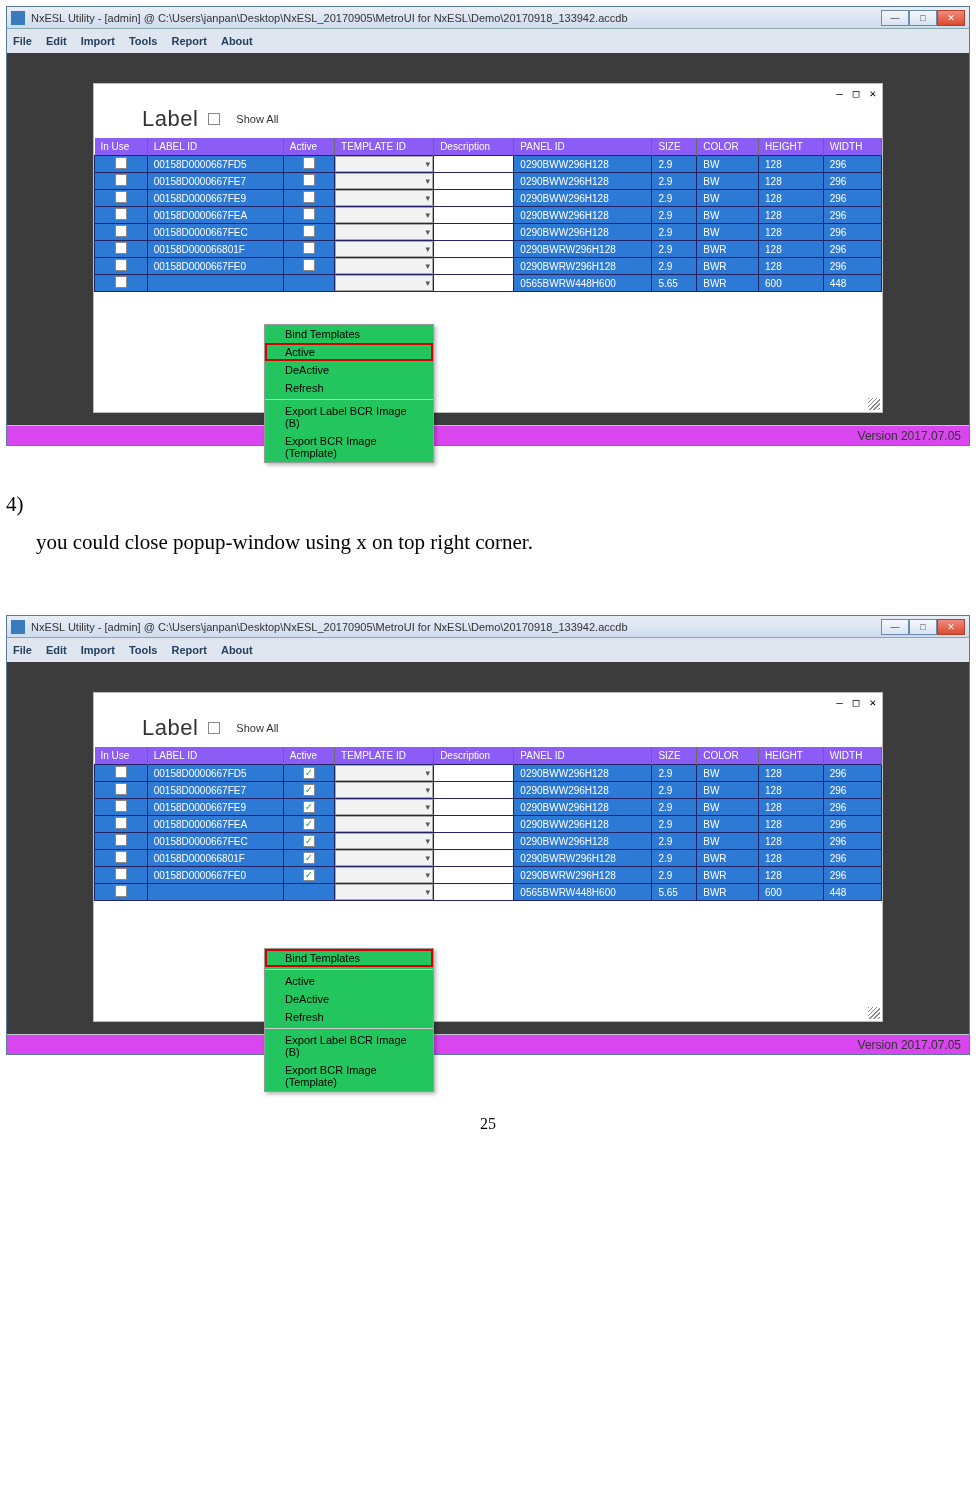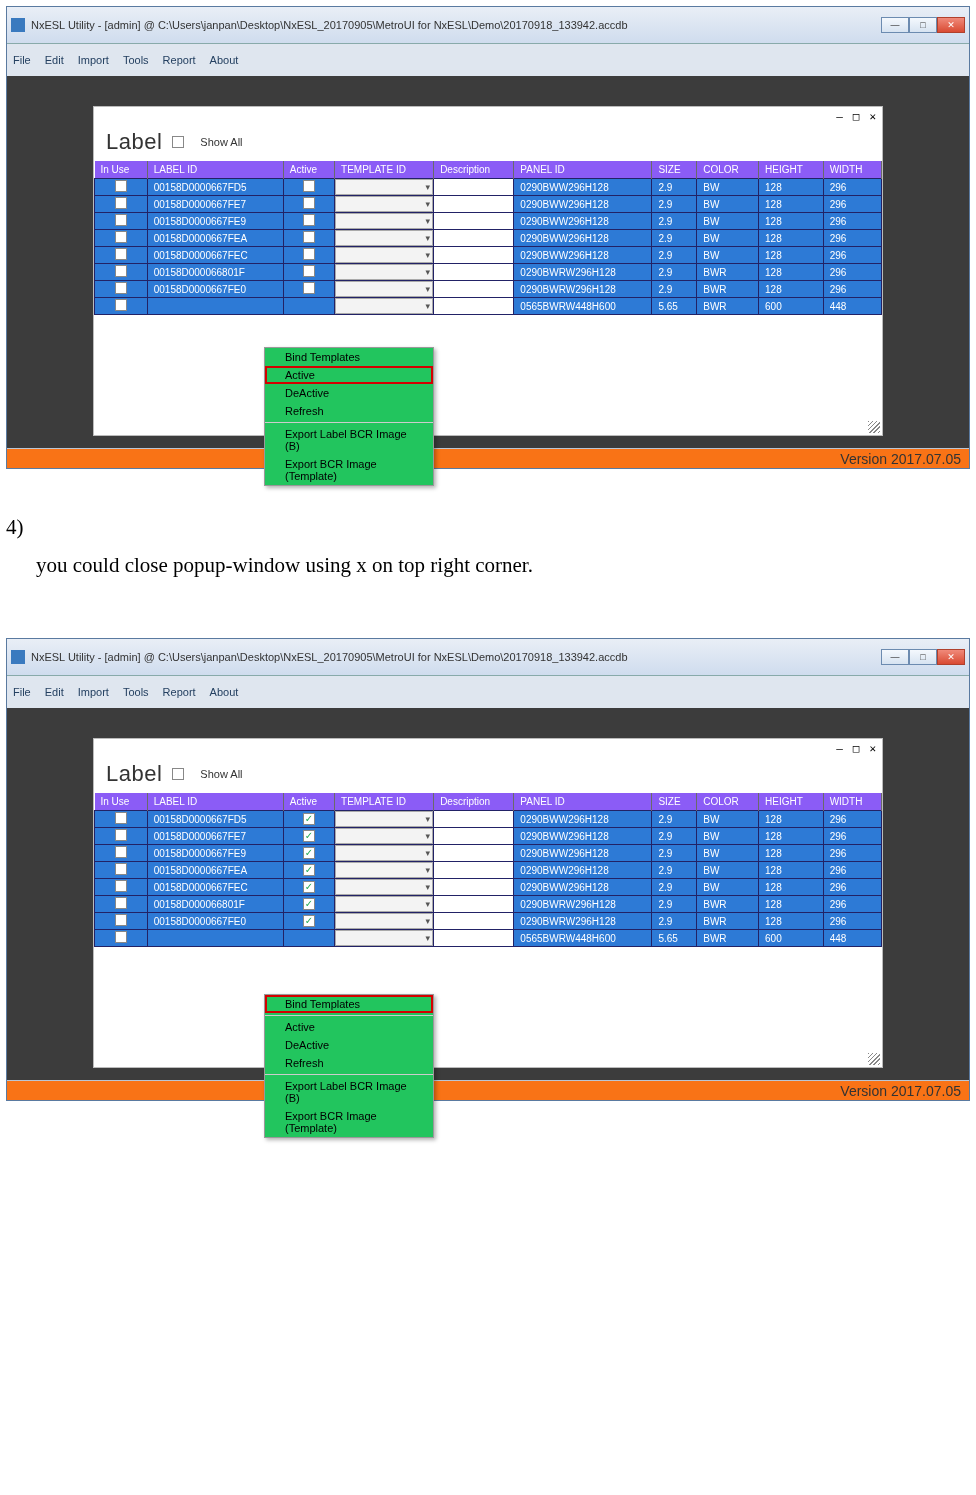--- a/index.html
+++ b/index.html
@@ -15,21 +15,21 @@
     width: 976px;
     padding: 0 0 40px 0;
   }
   
   .app-shot {
     margin: 6px 6px 30px 6px;
     border: 1px solid #5a7aa0;
     background: #3c3c3c;
   }
   .titlebar {
-    height: 37px;
+    height: 22px;
     background: linear-gradient(#e9eef6, #cfdcee);
     border-bottom: 1px solid #8aa;
     display: flex;
     align-items: center;
     padding: 0 4px;
     font-size: 11px;
     color: #333;
   }
   .titlebar .appicon {
     width: 14px; height: 14px; background: #3a7abf; margin-right: 6px;
@@ -37,29 +37,29 @@
   .titlebar .title { flex: 1; white-space: nowrap; overflow: hidden; }
   .winbtns { display: flex; gap: 0; }
   .winbtn {
     width: 28px; height: 16px; border: 1px solid #6c8bb0;
     background: linear-gradient(#f4f8fd,#d7e3f1);
     display: flex; align-items: center; justify-content: center;
     font-size: 9px;
   }
   .winbtn.close { background: linear-gradient(#f08a7a,#d94b33); color:#fff; border-color:#b0402c;}
   .menubar {
-    height: 32px;
+    height: 24px;
     background: #dfe6ef;
     display: flex;
     align-items: center;
     padding: 0 6px;
     gap: 14px;
     font-size: 11px;
     color: #244061;
-    font-weight: normal;
+    font-weight: bold;
   }
   .menubar span { cursor: default; }
   .app-body {
     background: #3c3c3c;
     padding: 12px;
   }
   .inner-window {
     background: #fff;
     margin: 18px auto 0 auto;
     width: 790px;
@@ -72,20 +72,21 @@
     height: 18px;
     display:flex; align-items:center; justify-content:flex-end;
     padding: 0 6px;
     gap: 10px;
     font-size: 11px;
   }
   .inner-titlebar .btn { cursor:pointer; font-family: monospace;}
   .label-header {
     display:flex; align-items:center; gap:10px;
     padding: 4px 4px 6px 12px;
+    margin-left: 36px;
   }
   .label-title { font-size: 22px; color:#333; font-weight: 300; letter-spacing: 0.5px;}
   .checkbox {
     width:12px; height:12px; border:1px solid #888; display:inline-block;
     vertical-align: middle; background:#fff;
   }
   .show-all { font-size:11px; display:flex; align-items:center; gap:16px; color:#333;}
   table.data {
     border-collapse: collapse;
     width: 100%;
@@ -124,22 +125,22 @@
     box-shadow: 2px 2px 4px rgba(0,0,0,0.3);
     font-size:11px; width: 170px;
   }
   .ctxmenu .mi {
     padding: 3px 10px 3px 20px;
     cursor:default;
   }
   .ctxmenu .sep { border-top:1px solid #ccc; margin:2px 0;}
   .ctxmenu .hl { outline: 2px solid #d40000; outline-offset:-2px;}
   .versionbar {
-    background:#f97316; height:20px; display:flex; align-items:center;
-    justify-content:flex-end; padding:0 8px; font-size:14px; color:#333;
+    background:#d946ef; height:20px; display:flex; align-items:center;
+    justify-content:flex-end; padding:0 8px; font-size:12px; color:#333;
     border-top:1px solid #bcc6d4;
   }
   
   .doc-text {
     font-family: "Times New Roman", serif;
     font-size: 21px;
     line-height: 1.8;
     padding: 10px 20px 10px 6px;
     color: #000;
   }
@@ -521,14 +522,15 @@
         <div class="mi">Export BCR Image (Template)</div>
       </div>
       <div class="resize-grip"></div>
     </div>
   </div>
   <div class="versionbar">
     <span>Version 2017.07.05</span>
   </div>
 </div>
 
+<div class="page-num">25</div>
 
 </div>
 
 </body></html>

